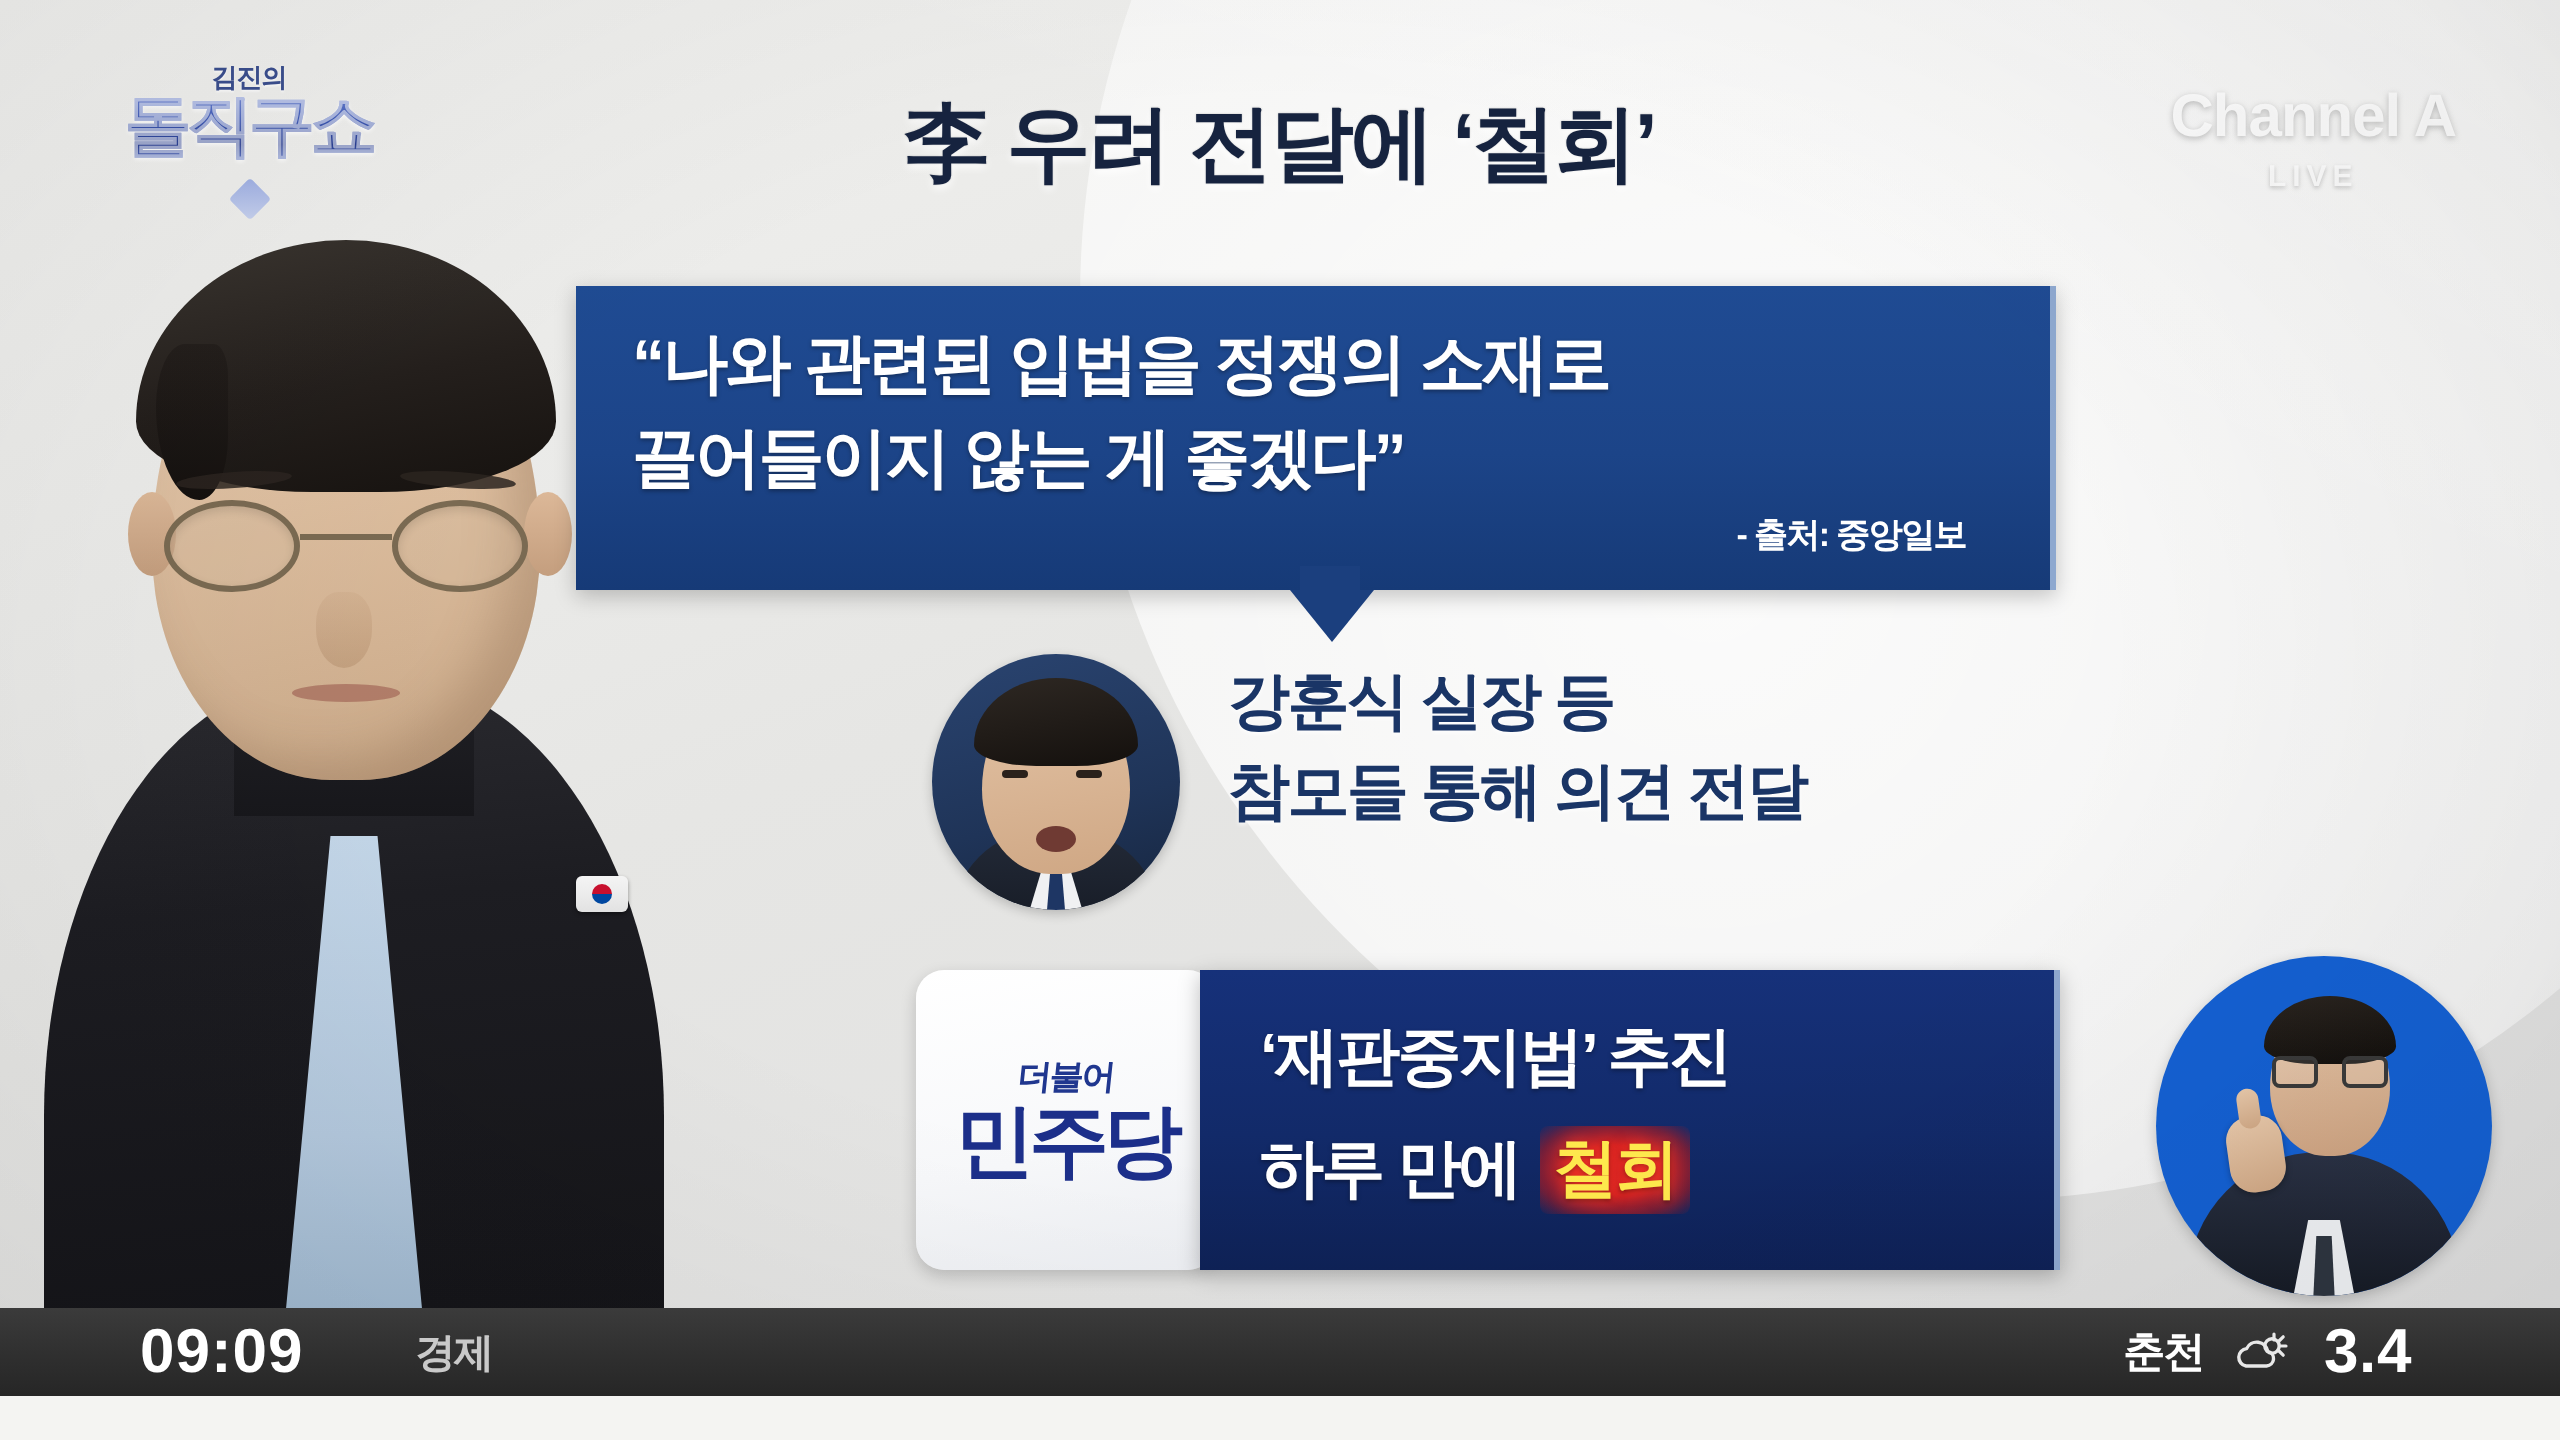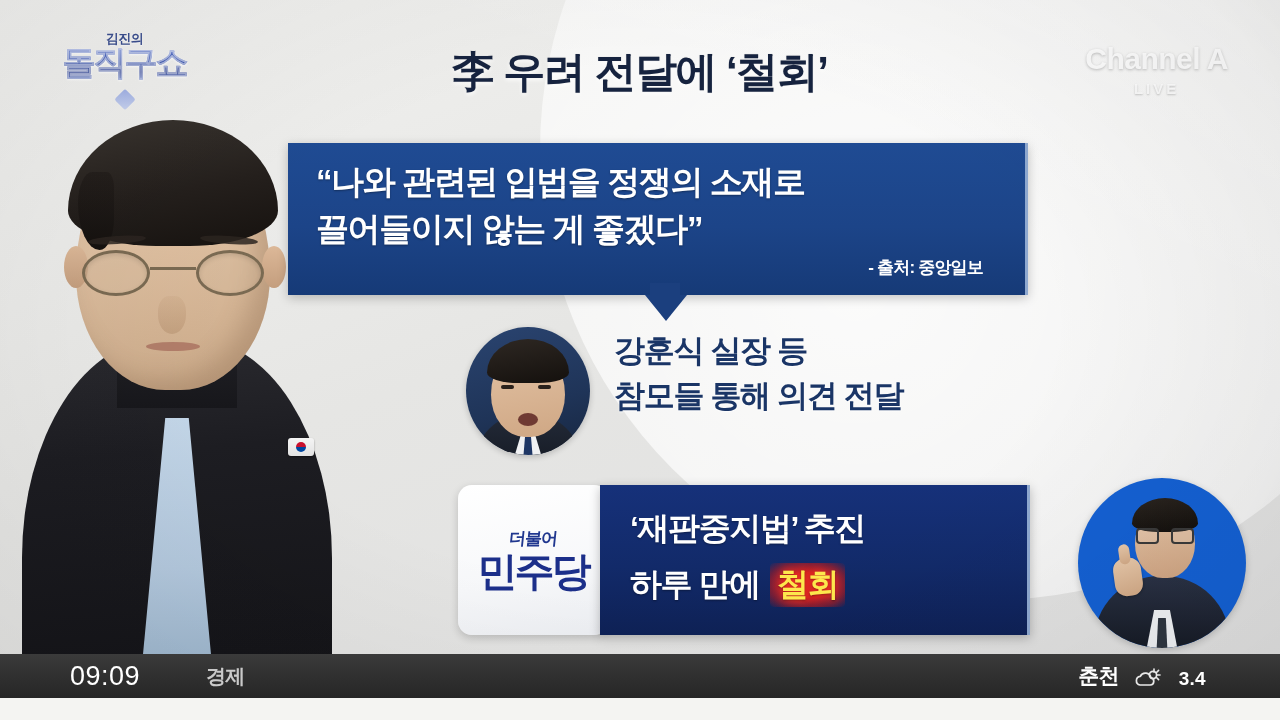--- a/index.html
+++ b/index.html
@@ -570,22 +570,22 @@
     bottom: 22px;
     width: 1280px;
     height: 44px;
     background: linear-gradient(180deg, #3b3b3b 0%, #303030 50%, #262626 100%);
     display: flex;
     align-items: center;
     color: #ffffff;
   }
   .ticker-time {
     margin-left: 70px;
-    font-size: 27px;
-    font-weight: normal;
+    font-size: 31px;
+    font-weight: bold;
     letter-spacing: 0.5px;
     min-width: 80px;
   }
   .ticker-cat {
     margin-left: 56px;
     font-size: 20px;
     font-weight: bold;
     color: #c9c9c9;
     letter-spacing: -0.8px;
     min-width: 52px;
@@ -595,31 +595,31 @@
     font-size: 22px;
     font-weight: bold;
     letter-spacing: -1px;
     white-space: nowrap;
     overflow: hidden;
   }
   .ticker-weather {
     margin-left: auto;
     margin-right: 74px;
     display: flex;
-    align-items: flex-end;
+    align-items: center;
     gap: 13px;
   }
   .tw-city {
     font-size: 21px;
     font-weight: bold;
     letter-spacing: -0.8px;
   }
   .tw-icon { width: 30px; height: 24px; position: relative; }
   .tw-temp {
-    font-size: 19px;
+    font-size: 31px;
     font-weight: bold;
     letter-spacing: 0.3px;
     margin-left: 4px;
   }
   .letterbox {
     position: absolute;
     left: 0;
     bottom: 0;
     width: 1280px;
     height: 22px;

